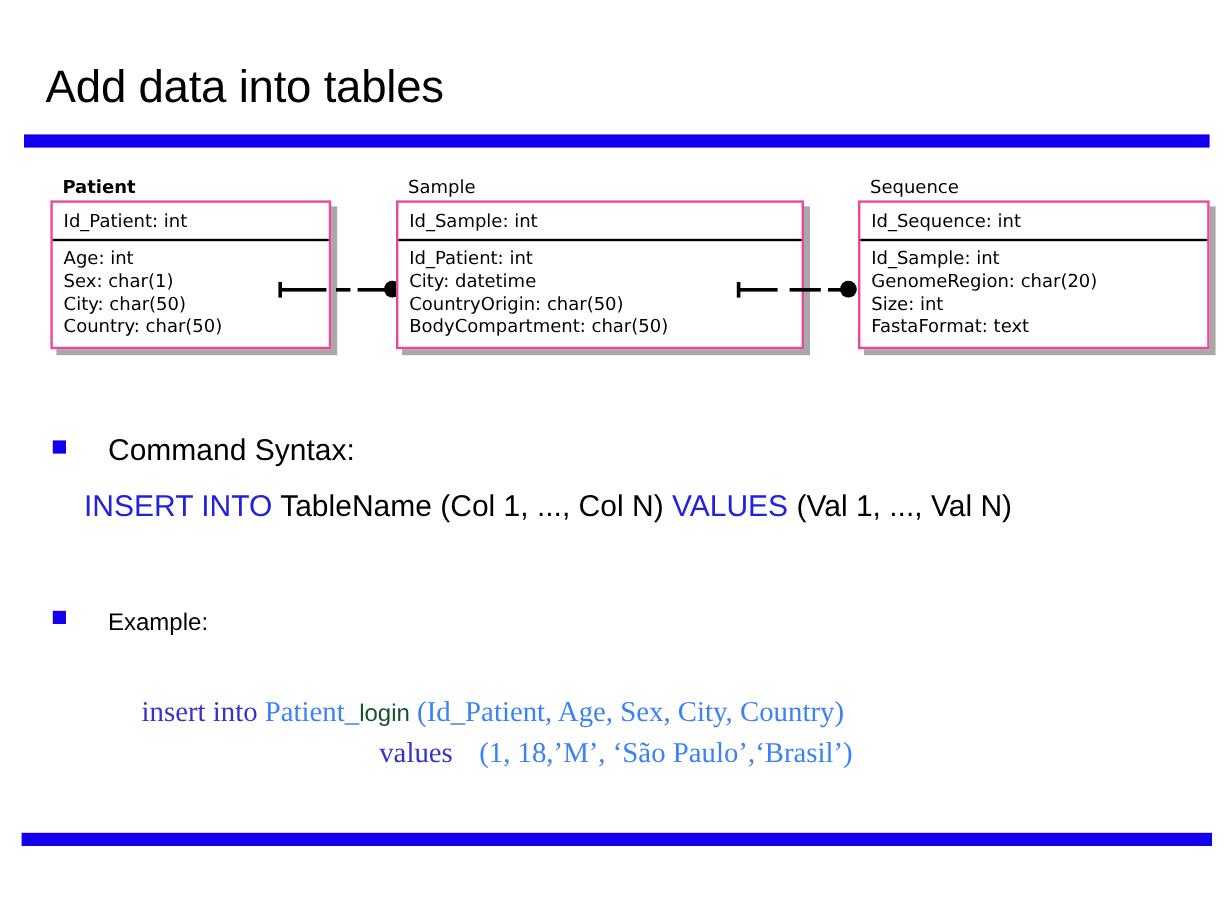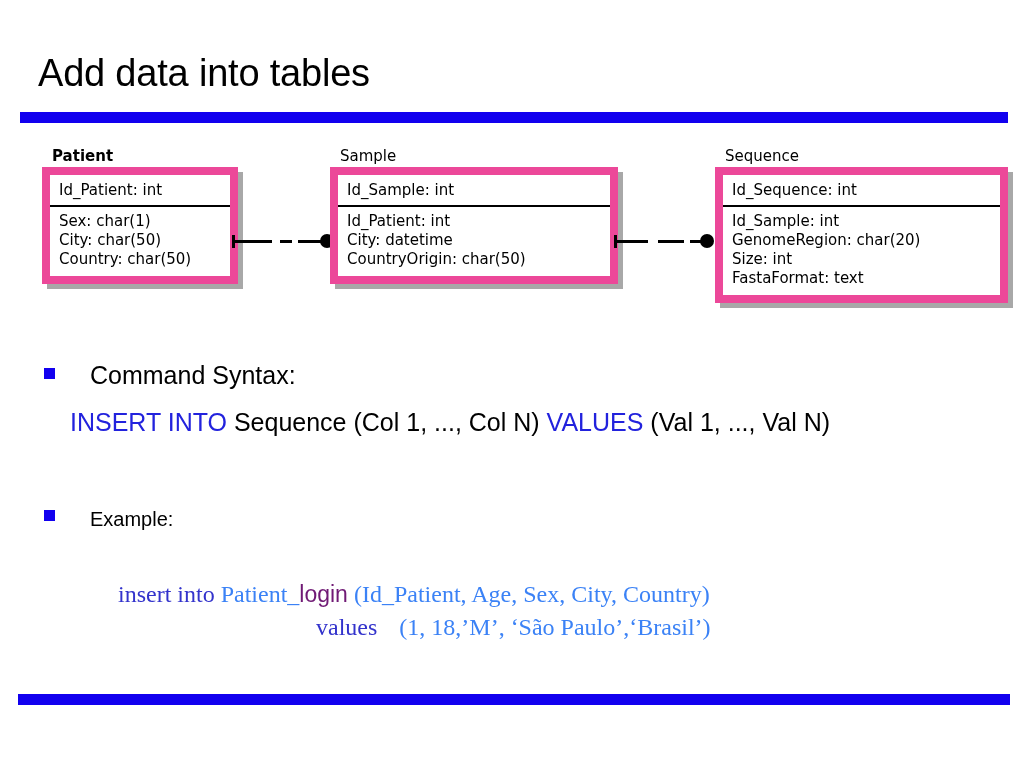--- a/index.html
+++ b/index.html
@@ -72,21 +72,21 @@
     line-height: 17px;
     color: #000000;
     margin-left: 10px;
     margin-bottom: 2px;
     white-space: nowrap;
   }
   .entity-name.bold { font-weight: bold; }
 
   .entity-box {
     position: relative;
-    border: 8px solid #ec4899;
+    border: 2px solid #ec4899;
     background: #ffffff;
     box-shadow: 5px 5px 0 0 #a8a8a8;
   }
   .entity-key {
     font-family: "DejaVu Sans", sans-serif;
     font-size: 15px;
     line-height: 18px;
     padding: 6px 8px 6px 9px;
     border-bottom: 2px solid #000000;
     white-space: nowrap;
@@ -95,22 +95,22 @@
     padding: 5px 8px 7px 9px;
   }
   .entity-field {
     font-family: "DejaVu Sans", sans-serif;
     font-size: 15px;
     line-height: 19px;
     white-space: nowrap;
   }
 
   
-  #entity-patient  { left: 42px;  top: 8px;  width: 196px; }
-  #entity-sample   { left: 330px; top: 8px;  width: 288px; }
+  #entity-patient  { left: 42px;  top: 8px;  width: 234px; }
+  #entity-sample   { left: 330px; top: 8px;  width: 340px; }
   #entity-sequence { left: 715px; top: 8px;  width: 293px; }
 
   
   .connector {
     position: absolute;
     height: 14px;
   }
   .connector .seg {
     position: absolute;
     top: 6px;
@@ -191,43 +191,44 @@
     top: 578px;
     font-family: "Liberation Serif", serif;
     font-size: 24px;
     line-height: 33px;
     white-space: nowrap;
   }
   .example-line { display: block; }
   .example-line-2 { padding-left: 198px; }
   .sql-blue { color: #3333cc; }
   .sql-red {
-    color: #701a75;
+    color: #14532d;
     font-family: "Liberation Sans", sans-serif;
-    font-size: 23px;
+    font-size: 20px;
   }
   .sql-black { color: #3b82f6; }
   .gap-wide { display: inline-block; width: 22px; }
 </style>
 </head>
 <body>
 
 <div class="slide">
 
   <div class="title">Add data into tables</div>
 
   <div class="rule rule-top"></div>
 
   <div class="diagram">
 
     <div class="entity" id="entity-patient">
       <div class="entity-name bold">Patient</div>
       <div class="entity-box">
         <div class="entity-key">Id_Patient: int</div>
         <div class="entity-fields">
+          <div class="entity-field">Age: int</div>
           <div class="entity-field">Sex: char(1)</div>
           <div class="entity-field">City: char(50)</div>
           <div class="entity-field">Country: char(50)</div>
         </div>
       </div>
     </div>
 
     <div class="connector" id="connector-patient-sample">
       <div class="tick"></div>
       <div class="seg a"></div>
@@ -237,20 +238,21 @@
     </div>
 
     <div class="entity" id="entity-sample">
       <div class="entity-name">Sample</div>
       <div class="entity-box">
         <div class="entity-key">Id_Sample: int</div>
         <div class="entity-fields">
           <div class="entity-field">Id_Patient: int</div>
           <div class="entity-field">City: datetime</div>
           <div class="entity-field">CountryOrigin: char(50)</div>
+          <div class="entity-field">BodyCompartment: char(50)</div>
         </div>
       </div>
     </div>
 
     <div class="connector" id="connector-sample-sequence">
       <div class="tick"></div>
       <div class="seg a"></div>
       <div class="seg b"></div>
       <div class="seg c"></div>
       <div class="dot"></div>
@@ -270,21 +272,21 @@
     </div>
 
   </div>
 
   <div class="bullet-row" id="bullet-command">
     <span class="bullet-mark"></span>
     <span class="bullet-label">Command Syntax:</span>
   </div>
 
   <div class="syntax-line">
-    <span class="kw-blue">INSERT INTO</span><span class="kw-black"> Sequence (Col 1, ..., Col N) </span><span class="kw-blue">VALUES</span><span class="kw-black"> (Val 1, ..., Val N)</span>
+    <span class="kw-blue">INSERT INTO</span><span class="kw-black"> TableName (Col 1, ..., Col N) </span><span class="kw-blue">VALUES</span><span class="kw-black"> (Val 1, ..., Val N)</span>
   </div>
 
   <div class="bullet-row" id="bullet-example">
     <span class="bullet-mark"></span>
     <span class="bullet-label">Example:</span>
   </div>
 
   <div class="example-block">
     <span class="example-line"><span class="sql-blue">insert into</span><span class="sql-black"> Patient_</span><span class="sql-red">login</span><span class="sql-black"> (Id_Patient, Age, Sex, City, Country)</span></span>
     <span class="example-line example-line-2"><span class="sql-blue">values</span><span class="gap-wide"></span><span class="sql-black">(1, 18,’M’, ‘São Paulo’,‘Brasil’)</span></span>

